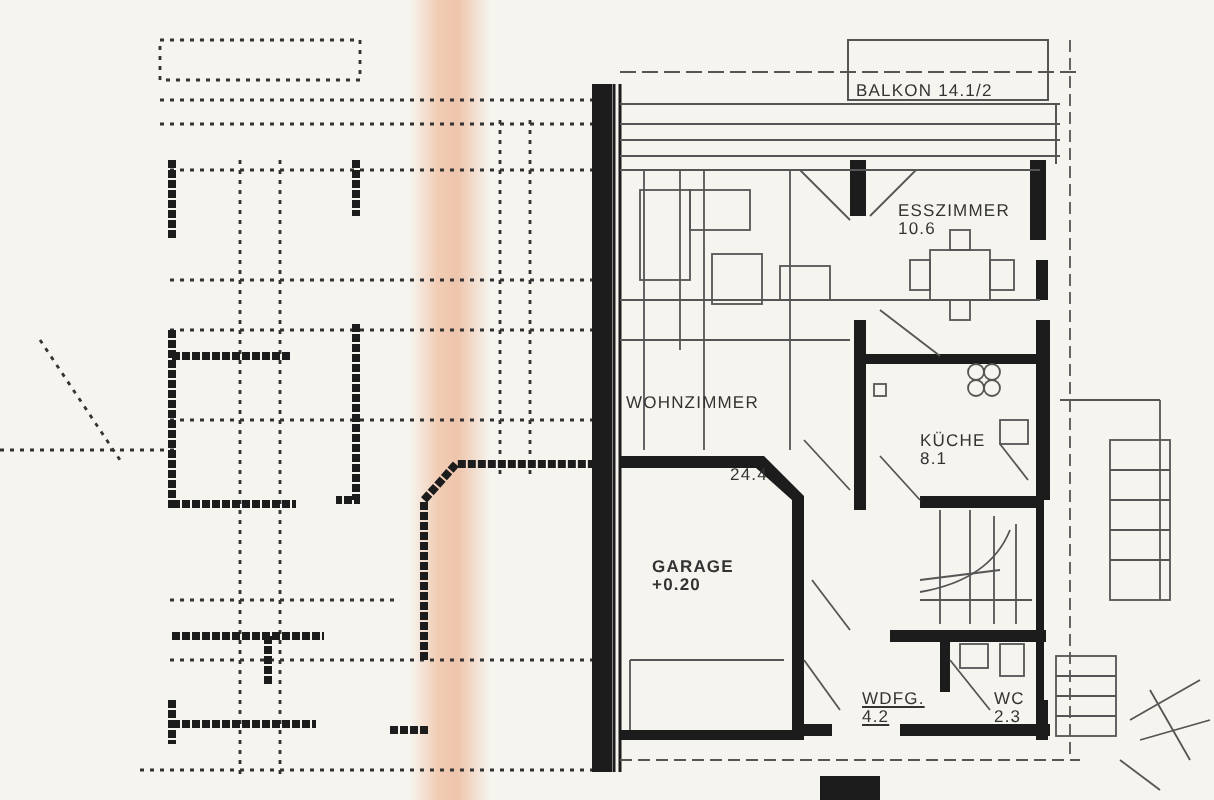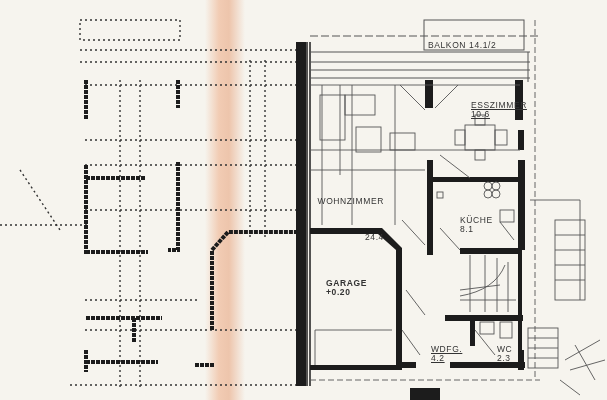--- a/index.html
+++ b/index.html
@@ -170,25 +170,25 @@
 
       <line x1="315" y1="330" x2="392" y2="330"></line>
       <line x1="315" y1="330" x2="315" y2="365"></line>
     </g>
     <polygon points="418,398 428,388 438,398" fill="#1c1c1c"></polygon>
   </svg>
 
   <div class="label" style="left:428px; top:41px;">
     <span>BALKON</span> <span>14.1/2</span>
   </div>
-  <div class="label" style="left:471px; top:101px;text-decoration:underline;">
+  <div class="label" style="left:449px; top:101px;">
     <span class="sub">ESSZIMMER</span>
     <span class="sub">10.6</span>
   </div>
-  <div class="label" style="left:313px; top:197px; text-align:right;">
+  <div class="label" style="left:313px; top:197px; text-align:left;">
     <span class="sub">WOHNZIMMER</span>
     <span class="sub" style="padding-left:52px;margin-top:27px;">24.4</span>
   </div>
   <div class="label" style="left:460px; top:216px;">
     <span class="sub">KÜCHE</span>
     <span class="sub">8.1</span>
   </div>
   <div class="label" style="left:326px; top:279px;font-weight:bold;">
     <span class="sub">GARAGE</span>
     <span class="sub">+0.20</span>

